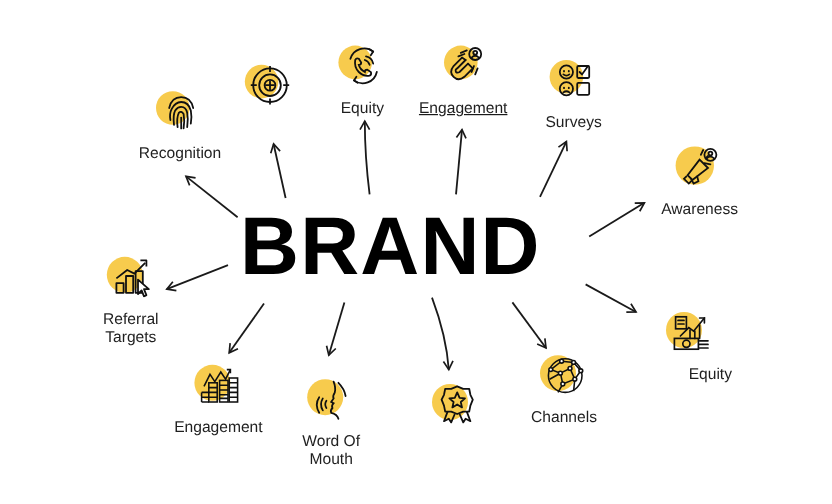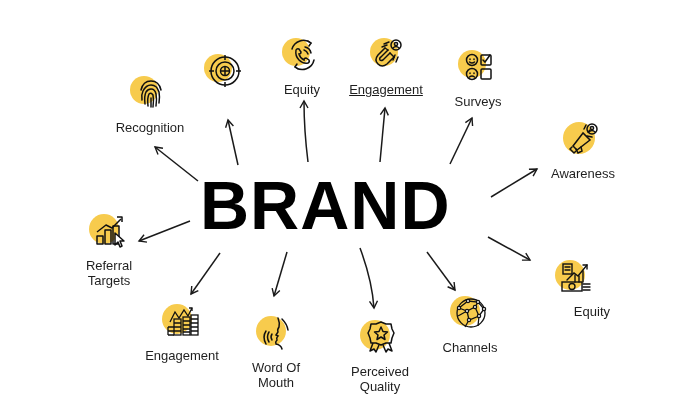--- a/index.html
+++ b/index.html
@@ -176,24 +176,20 @@
 
 <div class="node" style="left:340px; top:316px; width:80px;">
   <div class="icon-wrap">
     <div class="blob" style="background:#F7CB4D; width:30px; height:30px;"></div>
     <svg class="ic" viewBox="0 0 34 34" fill="none" stroke="#111" stroke-width="1.5" stroke-linejoin="round">
       <path d="M17,2 L22,4 L27,4 L28,9 L30,13 L28,18 L27,23 L22,23 L17,25 L12,23 L7,23 L6,18 L4,13 L6,9 L7,4 L12,4 Z"></path>
       <path d="M17,7 L19,11.5 L23.5,12 L20,15 L21,19.5 L17,17 L13,19.5 L14,15 L10.5,12 L15,11.5 Z"></path>
       <path d="M9,23 L6,31 L10,29 L12,32 L15,25 M25,23 L28,31 L24,29 L22,32 L19,25"></path>
     </svg>
   </div>
-  <div class="label">
-    <div>Perceived</div>
-    <div>Quality</div>
-  </div>
 </div>
 
 <div class="node" style="left:238px; top:312px; width:76px;">
   <div class="icon-wrap">
     <div class="blob" style="background:#F7CB4D; width:30px; height:30px;"></div>
     <svg class="ic" viewBox="0 0 34 34" fill="none" stroke="#111" stroke-width="1.5" stroke-linecap="round">
       <path d="M18,2 Q20,7 19,11 Q17,14 18,16 L16,19 L18,20 Q16,22 17,24 Q15,26 16,28 Q21,29 22,33"></path>
       <path d="M22,3 Q27,8 28,14"></path>
       <path d="M12,18 Q10,21 12,24 M9,16 Q6,21 9,26 M6,15 Q2,21 6,28"></path>
     </svg>

